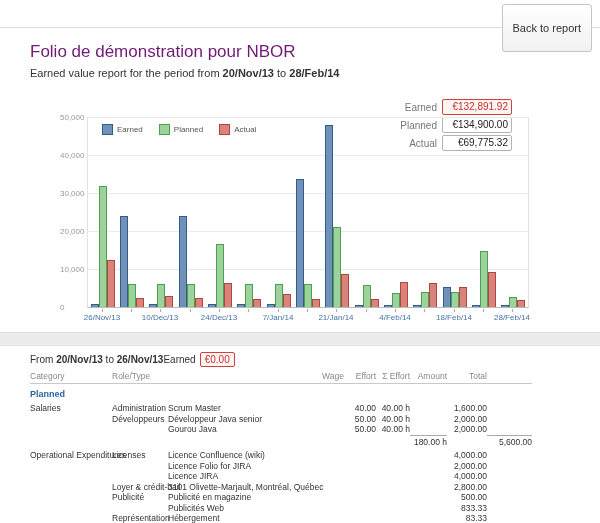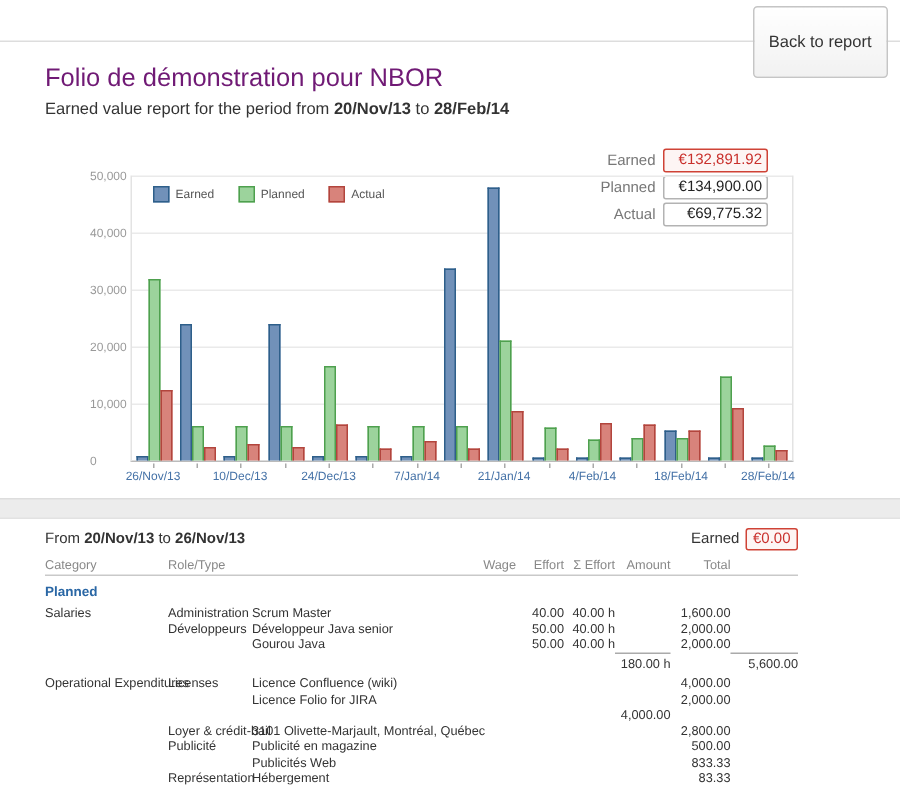--- a/index.html
+++ b/index.html
@@ -40,21 +40,21 @@
   .xtick{position:absolute;width:1px;height:3px;background:#aaa;}
   .xlab{position:absolute;width:56px;text-align:center;font-size:8px;color:#4572a7;line-height:10px;}
   .legend{position:absolute;left:42px;top:11px;display:flex;gap:16px;align-items:center;}
   .leg-item{display:flex;align-items:center;gap:4px;cursor:pointer;}
   .leg-swatch{width:9px;height:9px;border:1px solid;display:inline-block;}
   .leg-label{font-size:8px;color:#555;}
   
   .band{height:12px;background:#ececec;border-top:1px solid #ddd;border-bottom:1px solid #e2e2e2;margin-top:7px;}
   
   .tbl{padding-left:30px;width:502px;}
-  .period-row{display:flex;justify-content:space-between;align-items:center;margin-top:6px;font-size:10px;}
+  .period-row{display:flex;align-items:center;margin-top:6px;font-size:10px;}
   .period-row b{font-weight:bold;}
   .earned-line{display:flex;align-items:center;gap:4px;}
   .earned-word{font-size:10px;color:#333;}
   .earned-box{
     font-size:10px;color:#c9302c;border:1px solid #cf4336;background:#fdf5f4;
     border-radius:2px;padding:0 4px;line-height:13px;
   }
   .grid-row{display:grid;grid-template-columns:82px 56px 176px 32px 34px 37px 40px 45px;}
   .thead{margin-top:4px;padding-bottom:2px;border-bottom:1px solid #c9c9c9;}
   .thead .tcell{color:#888;font-size:8.5px;}
@@ -283,20 +283,21 @@
         <div class="tcell">Licence Folio for JIRA</div>
         <div class="tcell num"></div>
         <div class="tcell num"></div>
         <div class="tcell num"></div>
         <div class="tcell num">2,000.00</div>
         <div class="tcell num"></div>
       </div>
       <div class="grid-row trow">
         <div class="tcell"></div>
         <div class="tcell"></div>
+        <div class="tcell">Licence JIRA</div>
         <div class="tcell num"></div>
         <div class="tcell num"></div>
         <div class="tcell num"></div>
         <div class="tcell num">4,000.00</div>
         <div class="tcell num"></div>
       </div>
       <div class="grid-row trow">
         <div class="tcell"></div>
         <div class="tcell">Loyer &amp; crédit-bail</div>
         <div class="tcell">3101 Olivette-Marjault, Montréal, Québec</div>

